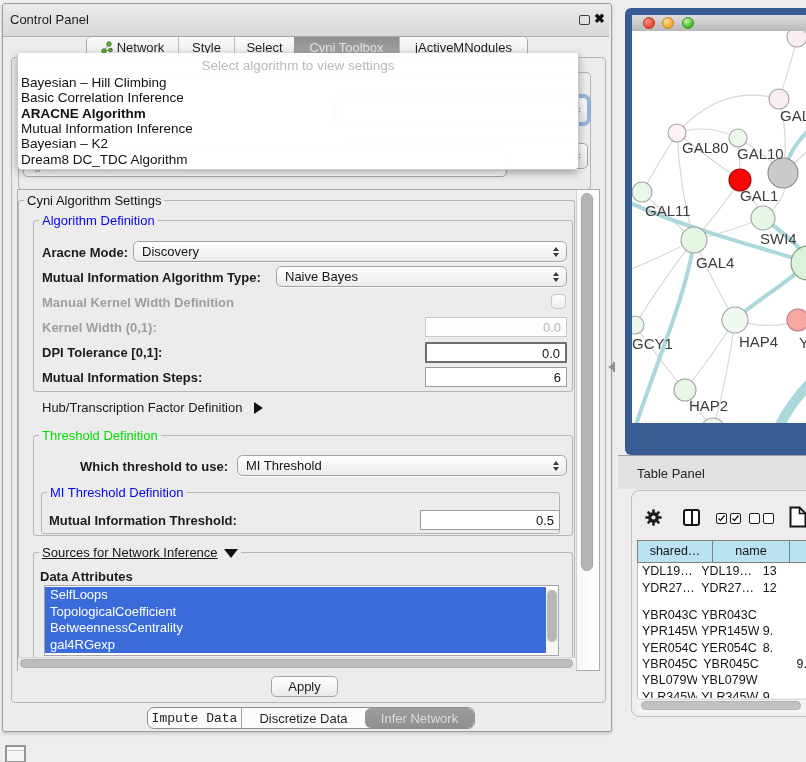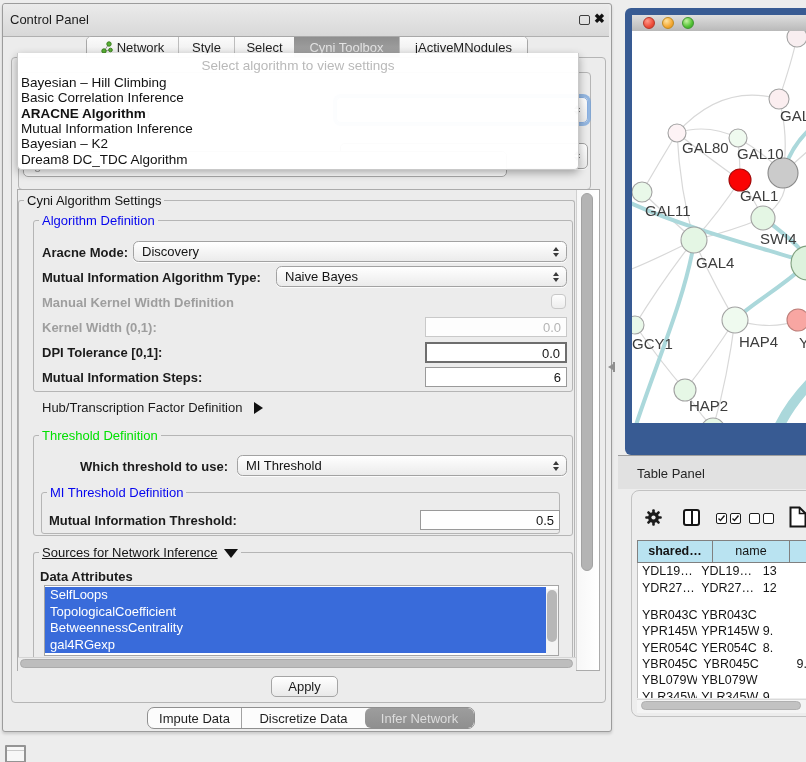--- a/index.html
+++ b/index.html
@@ -155,21 +155,21 @@
       <div style="position: absolute; left: 0px; top: 50.5px; width: 501px; height: 16.5px; background: rgb(57, 107, 218); color: rgb(255, 255, 255); font-size: 13px; line-height: 16px; padding-left: 5px; box-sizing: border-box; white-space: nowrap;">gal4RGexp</div>
     </div>
   <div class="abs" style="left:546px;top:589px;width:12px;height:66px;background:#f4f4f4;"></div>
   <div class="abs" style="left:547px;top:590px;width:10px;height:52px;border-radius:5px;background:#b7b7b7;"></div>
 
   <div class="abs" style="left:271px;top:676px;width:67px;height:21px;border-radius:5px;border:1px solid #a5a5a5;background:linear-gradient(#ffffff,#e9e9e9);display:flex;align-items:center;justify-content:center;box-sizing:border-box;">
     <span class="lbl">Apply</span>
   </div>
 
   <div class="abs" id="bottom-tabs" style="left:147px;top:707px;height:22px;display:flex;border:1px solid #8f8f8f;border-radius:7px;overflow:hidden;background:#fcfcfc;box-sizing:border-box;">
-      <div class="seg" style="width: 93px;">Impute Data</div>
+      <div class="seg" style="width: 93px; font-family: Liberation Mono, monospace;">Impute Data</div>
       <div class="seg" style="width: 124px; border-left: 1px solid rgb(162, 162, 162);">Discretize Data</div>
       <div class="seg" style="width: 109px; border-left: none; background: linear-gradient(rgb(157, 157, 157), rgb(143, 143, 143)); color: rgb(220, 220, 220); border-radius: 6px;">Infer Network</div>
     </div>
 
   <div class="abs" style="left:17px;top:53px;width:562px;height:117px;background:rgba(255,255,255,0.97);border:1px solid #c9c9c9;border-top:none;border-radius:0 0 5px 5px;box-shadow:0 3px 8px rgba(0,0,0,0.32);box-sizing:border-box;">
     <div style="position:absolute;left:0;right:0;top:5px;text-align:center;font-size:13.5px;color:#b9b9b9;">Select algorithm to view settings</div>
     <div id="dd-items" style="position:absolute;left:0;top:0;width:100%;height:100%;">
         <div class="ddrow" style="top: 22px;">Bayesian – Hill Climbing</div>
         <div class="ddrow" style="top: 37.35px;">Basic Correlation Inference</div>
         <div class="ddrow" style="top: 52.7px; font-weight: bold;">ARACNE Algorithm</div>
@@ -292,21 +292,21 @@
     <span style="display:block;width:9px;height:9px;border:1.3px solid #1c1c1c;border-radius:2px;background:#fff;"></span>
   </div>
   <div class="abs" style="left:789px;top:506px;width:20px;height:22px;">
     <svg width="20" height="22" viewBox="0 0 20 22">
       <path d="M1.5,1.5 h9 l6,6 v13 h-15 z" fill="#fff" stroke="#161616" stroke-width="2"></path>
       <path d="M10.5,1.5 v6 h6" fill="none" stroke="#161616" stroke-width="1.6"></path>
     </svg>
   </div>
 
   <div class="abs" id="tbl-header" style="left:637px;top:540px;height:23px;display:flex;border:1px solid #808080;box-sizing:border-box;">
-      <div class="tbl-cell" style="width: 74px; background: rgb(185, 227, 241); text-align: center; line-height: 21px; box-sizing: border-box; font-weight: bold;">shared…</div>
+      <div class="tbl-cell" style="width: 74px; background: rgb(185, 227, 241); text-align: center; line-height: 21px; box-sizing: border-box;">shared…</div>
       <div class="tbl-cell" style="width: 77px; background: rgb(185, 227, 241); text-align: center; line-height: 21px; box-sizing: border-box; border-left: 1px solid rgb(128, 128, 128);">name</div>
       <div class="tbl-cell" style="width: 60px; background: rgb(185, 227, 241); text-align: center; line-height: 21px; box-sizing: border-box; border-left: 1px solid rgb(128, 128, 128);"></div>
     </div>
   <div class="abs" id="tbl-body" style="left:637px;top:563px;width:169px;height:135px;overflow:hidden;background:#fff;border-left:1px solid #bebebe;">
       <div style="display: flex; height: 16.35px; align-items: center;">
         <div class="tbl-cell" style="width: 74px; padding-left: 4px; box-sizing: border-box;">YDL19…</div>
         <div class="tbl-cell" style="width: 77px; padding-left: 4px; box-sizing: border-box;">YDL19…</div>
         <div class="tbl-cell" style="width: 60px; padding-left: 4px; box-sizing: border-box;">13</div>
       </div>
       <div style="display: flex; height: 16.35px; align-items: center;">

